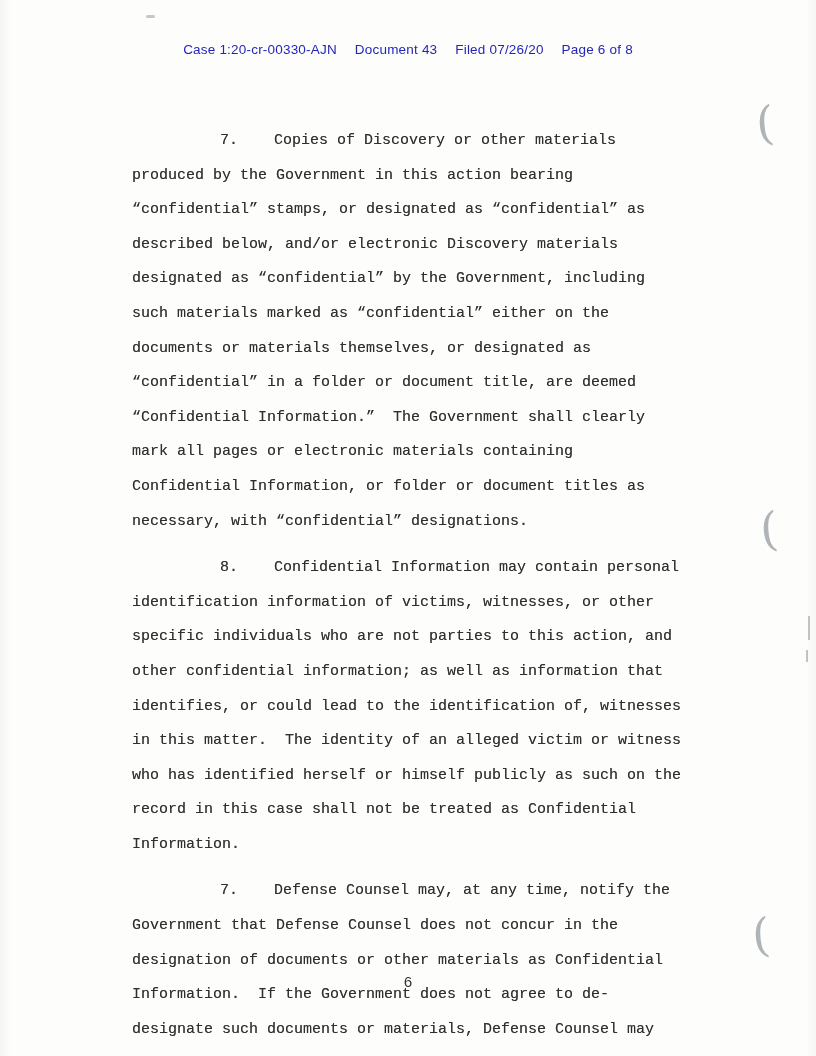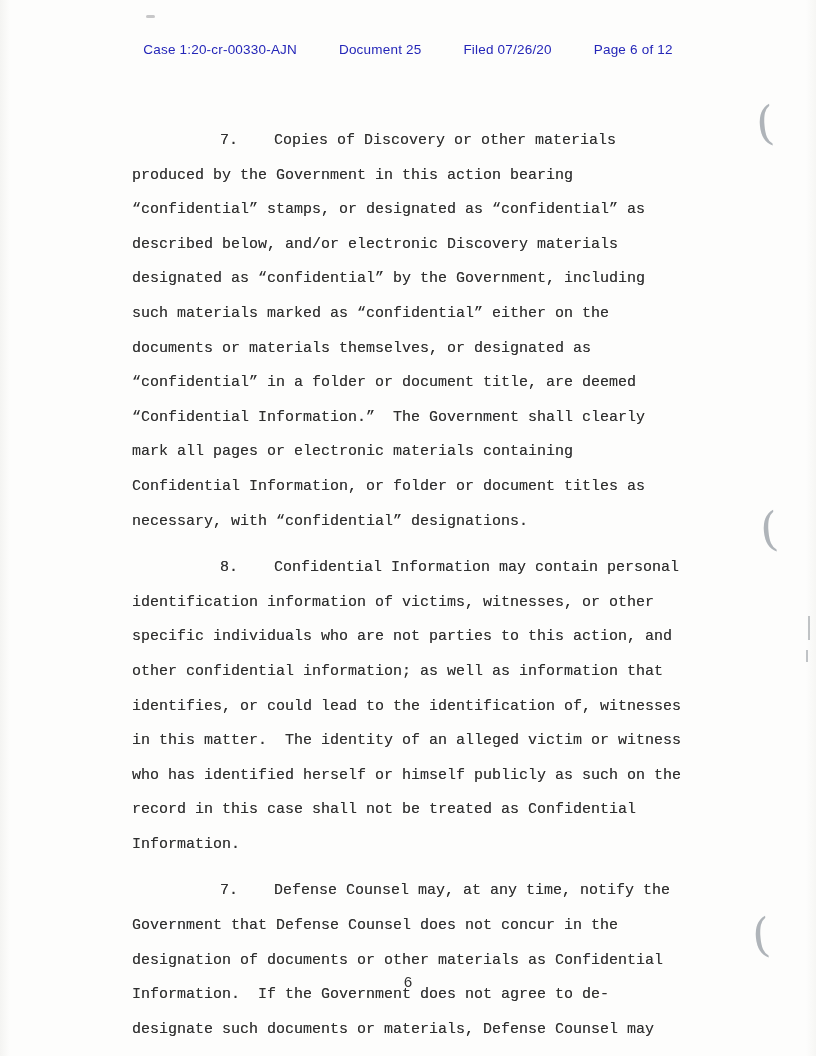--- a/index.html
+++ b/index.html
@@ -19,21 +19,21 @@
     top: 42px;
     left: 0;
     right: 0;
     text-align: center;
     font-family: "Liberation Sans", "DejaVu Sans", sans-serif;
     font-size: 13.5px;
     letter-spacing: 0.2px;
     color: #2426b8;
     white-space: nowrap;
   }
-  .case-header .seg { margin: 0 19px; }
+  .case-header .seg { margin: 0 7px; }
   .doc-body {
     position: absolute;
     top: 112px;
     left: 120px;
     width: 582px;
     font-size: 15px;
     line-height: 34.6px;
     text-shadow: 0 0 0.4px rgba(45,45,45,0.55);
   }
   .para {
@@ -80,23 +80,23 @@
     pointer-events: none;
   }
 </style>
 </head>
 <body>
 
 <div class="page">
 
   <div class="case-header">
     <span class="seg">Case 1:20-cr-00330-AJN</span>
-    <span class="seg">Document 25</span>
+    <span class="seg">Document 43</span>
     <span class="seg">Filed 07/26/20</span>
-    <span class="seg">Page 6 of 12</span>
+    <span class="seg">Page 6 of 8</span>
   </div>
 
   <div class="doc-body">
     <p class="para">7.    Copies of Discovery or other materials produced by the Government in this action bearing “confidential” stamps, or designated as “confidential” as described below, and/or electronic Discovery materials designated as “confidential” by the Government, including such materials marked as “confidential” either on the documents or materials themselves, or designated as “confidential” in a folder or document title, are deemed “Confidential Information.”  The Government shall clearly mark all pages or electronic materials containing Confidential Information, or folder or document titles as necessary, with “confidential” designations.</p>
     <p class="para">8.    Confidential Information may contain personal identification information of victims, witnesses, or other specific individuals who are not parties to this action, and other confidential information; as well as information that identifies, or could lead to the identification of, witnesses in this matter.  The identity of an alleged victim or witness who has identified herself or himself publicly as such on the record in this case shall not be treated as Confidential Information.</p>
     <p class="para">7.    Defense Counsel may, at any time, notify the Government that Defense Counsel does not concur in the designation of documents or other materials as Confidential Information.  If the Government does not agree to de-designate such documents or materials, Defense Counsel may thereafter move</p>
   </div>
 
   <div class="page-footer">6</div>
 

